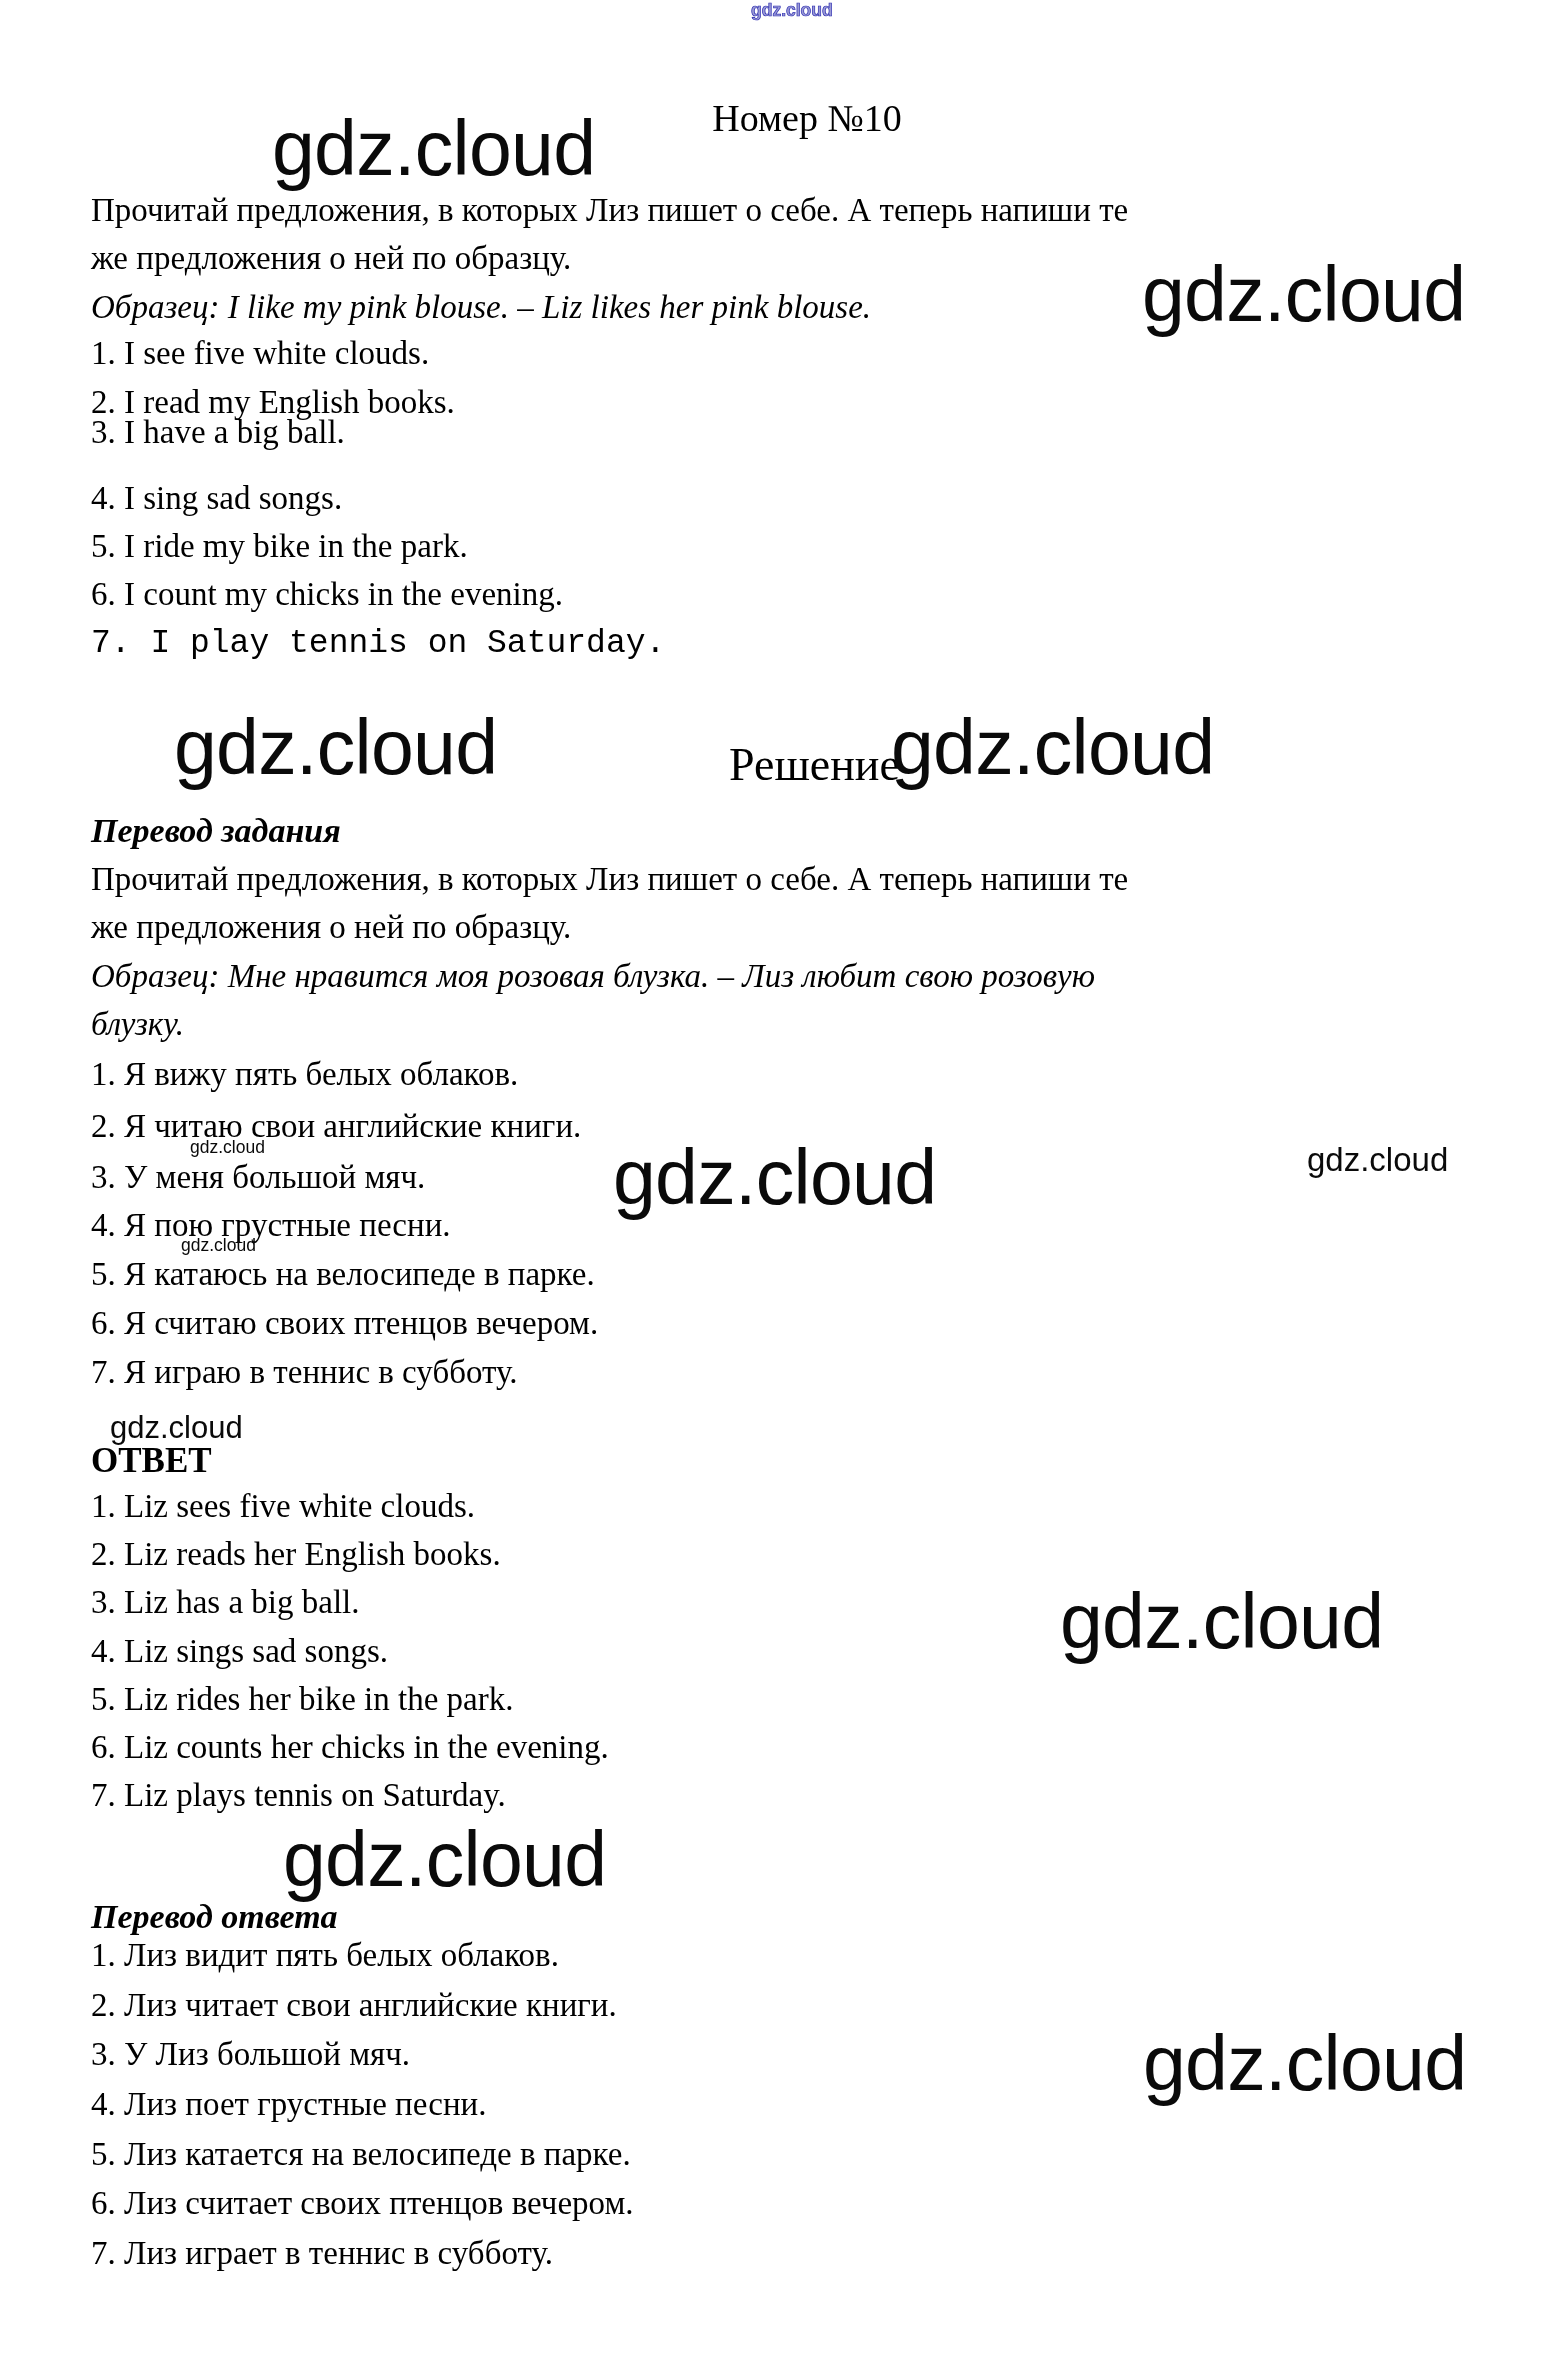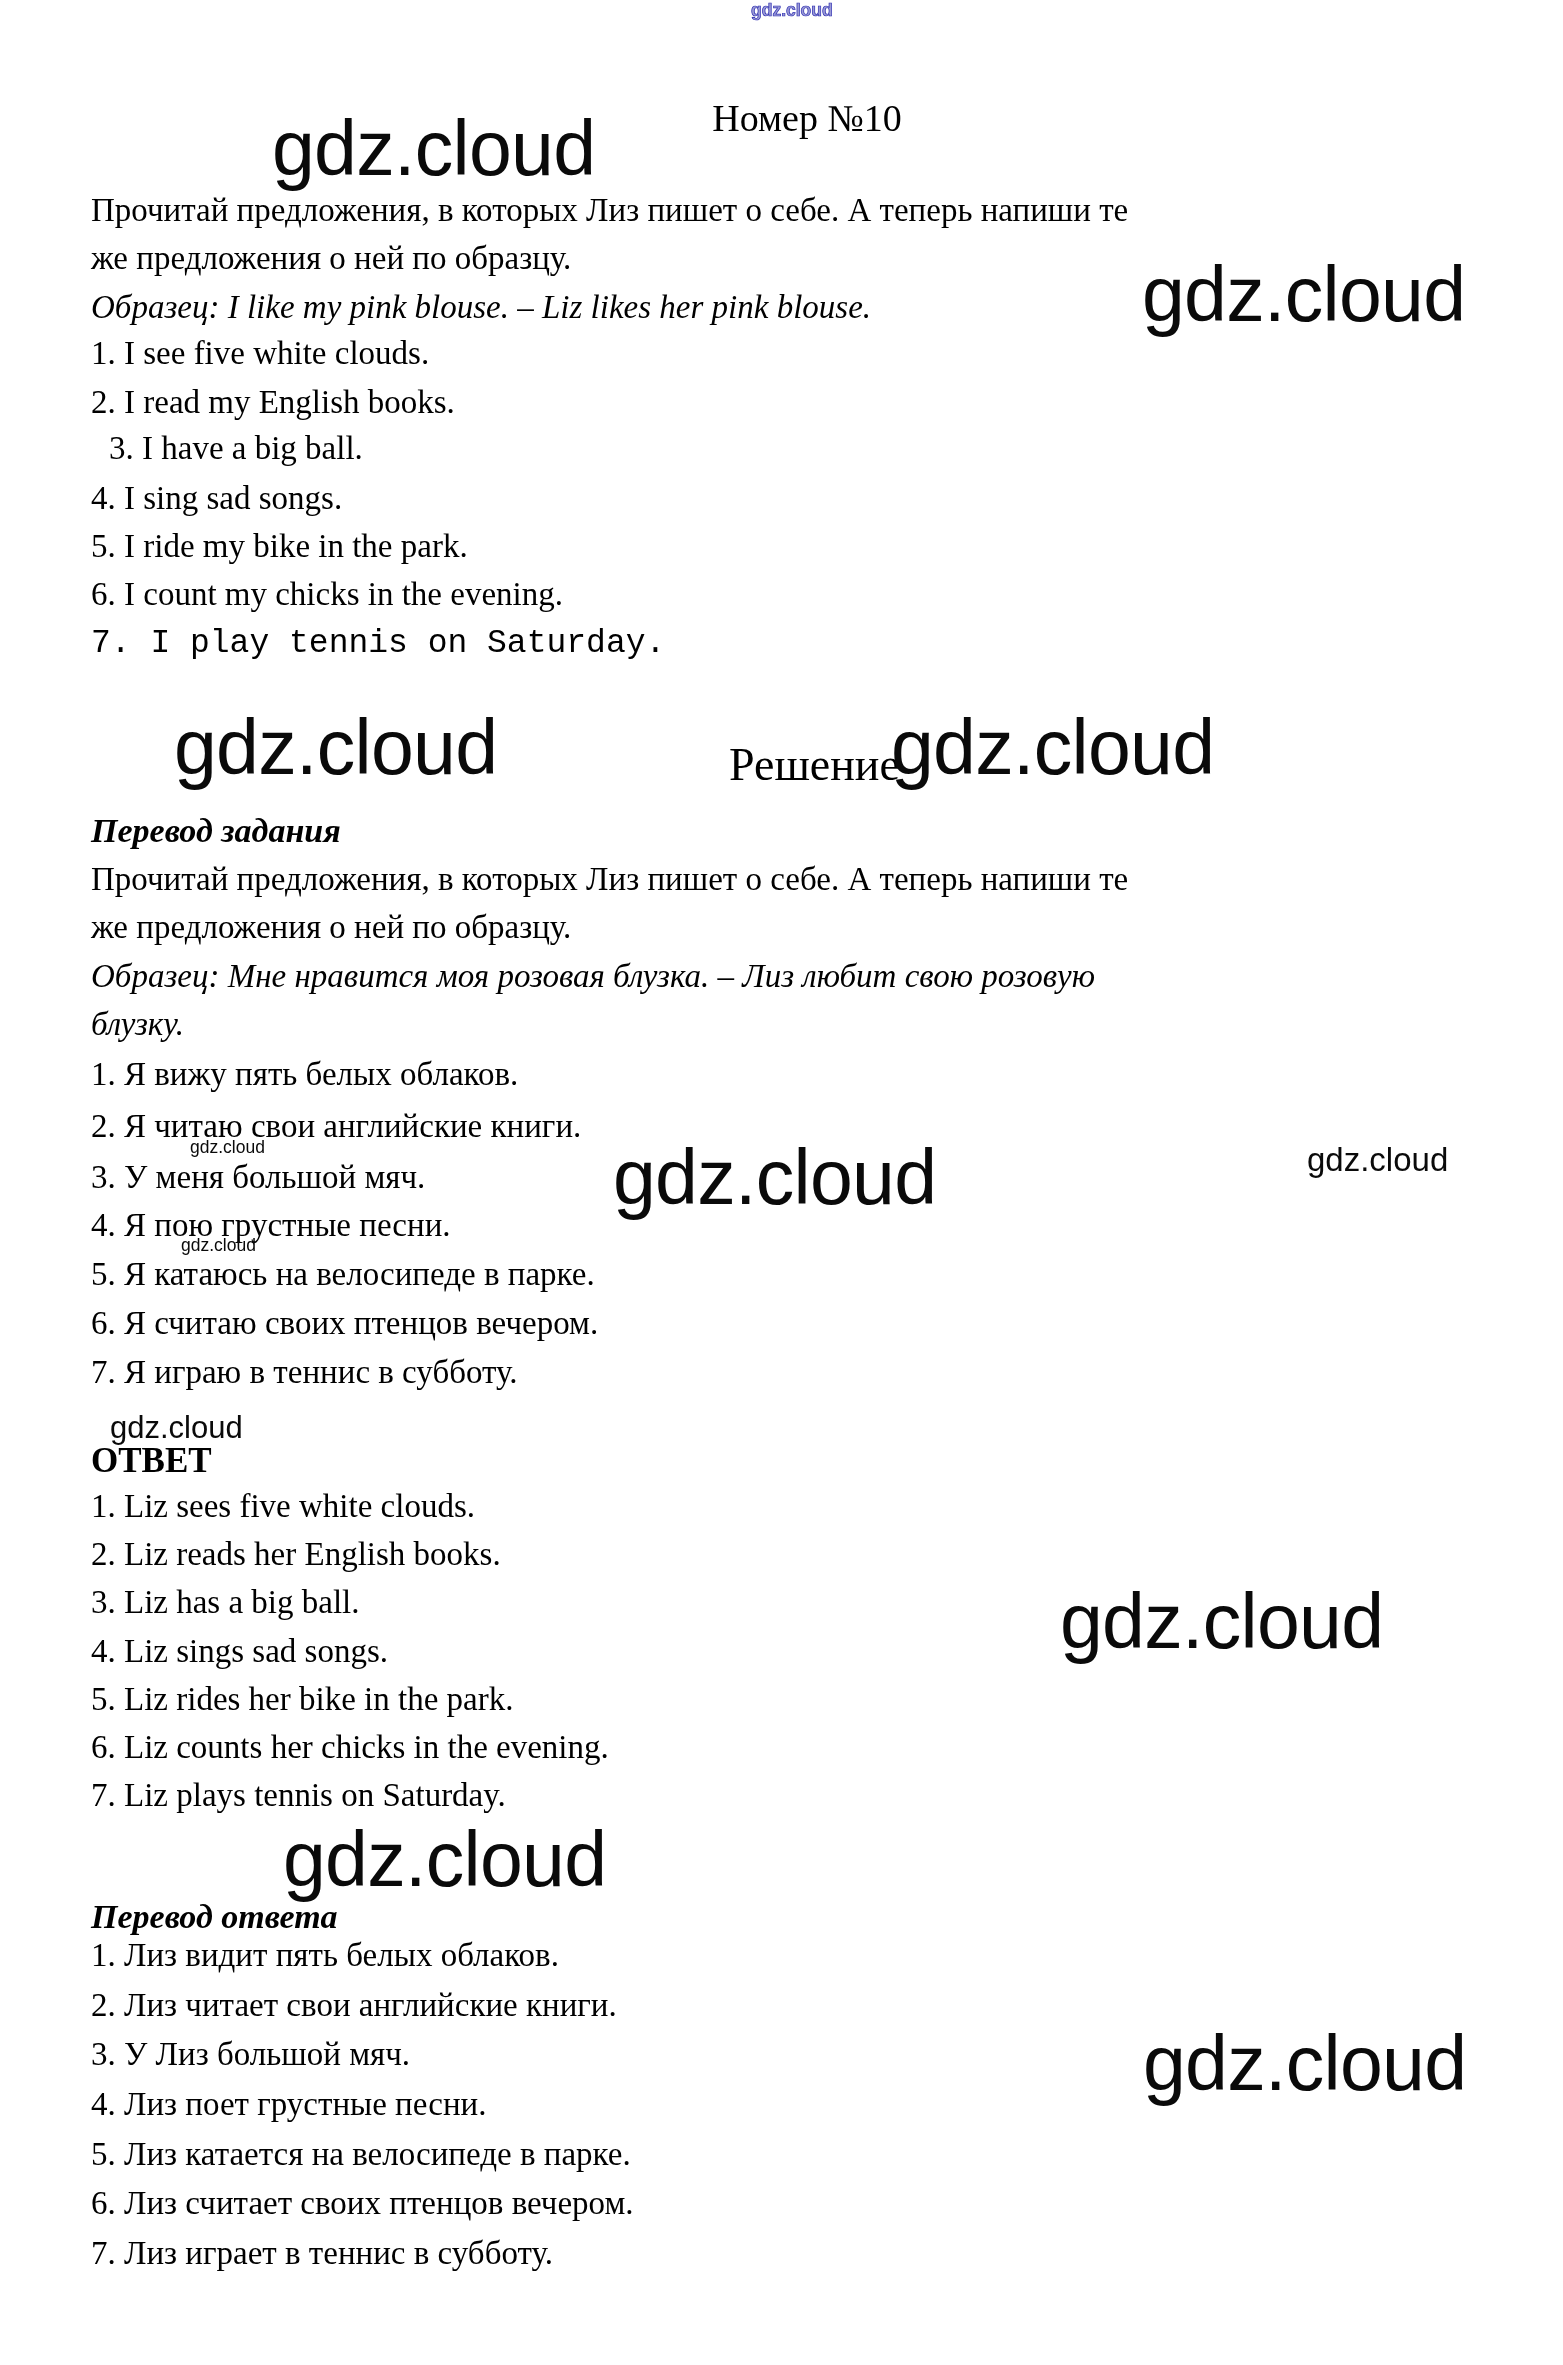--- a/index.html
+++ b/index.html
@@ -53,21 +53,21 @@
   <div class="wm" style="left:272px; top:110px; font-size:77px;">gdz.cloud</div>
 
   <div class="txt" style="left:91px; top:194px;">Прочитай предложения, в которых Лиз пишет о себе. А теперь напиши те</div>
   <div class="txt" style="left:91px; top:242px;">же предложения о ней по образцу.</div>
   <div class="txt it" style="left:91px; top:291px;">Образец: I like my pink blouse. – Liz likes her pink blouse.</div>
 
   <div class="wm" style="left:1142px; top:256px; font-size:77px;">gdz.cloud</div>
 
   <div class="txt" style="left:91px; top:337px;">1. I see five white clouds.</div>
   <div class="txt" style="left:91px; top:386px;">2. I read my English books.</div>
-  <div class="txt" style="left:91px; top:432px;margin-left:18px;">3. I have a big ball.</div>
+  <div class="txt" style="left:91px; top:416px;">3. I have a big ball.</div>
   <div class="txt" style="left:91px; top:482px;">4. I sing sad songs.</div>
   <div class="txt" style="left:91px; top:530px;">5. I ride my bike in the park.</div>
   <div class="txt" style="left:91px; top:578px;">6. I count my chicks in the evening.</div>
   <div class="txt" style="left:91px; top:627px;font-family:Liberation Mono, monospace;">7. I play tennis on Saturday.</div>
 
   <div class="wm" style="left:174px; top:709px; font-size:77px;">gdz.cloud</div>
   <div class="txt" style="left:729px; top:742px; font-size:46px;">Решение</div>
   <div class="wm" style="left:891px; top:709px; font-size:77px;">gdz.cloud</div>
 
   <div class="txt b it" style="left:91px; top:814px; font-size:34px;">Перевод задания</div>

